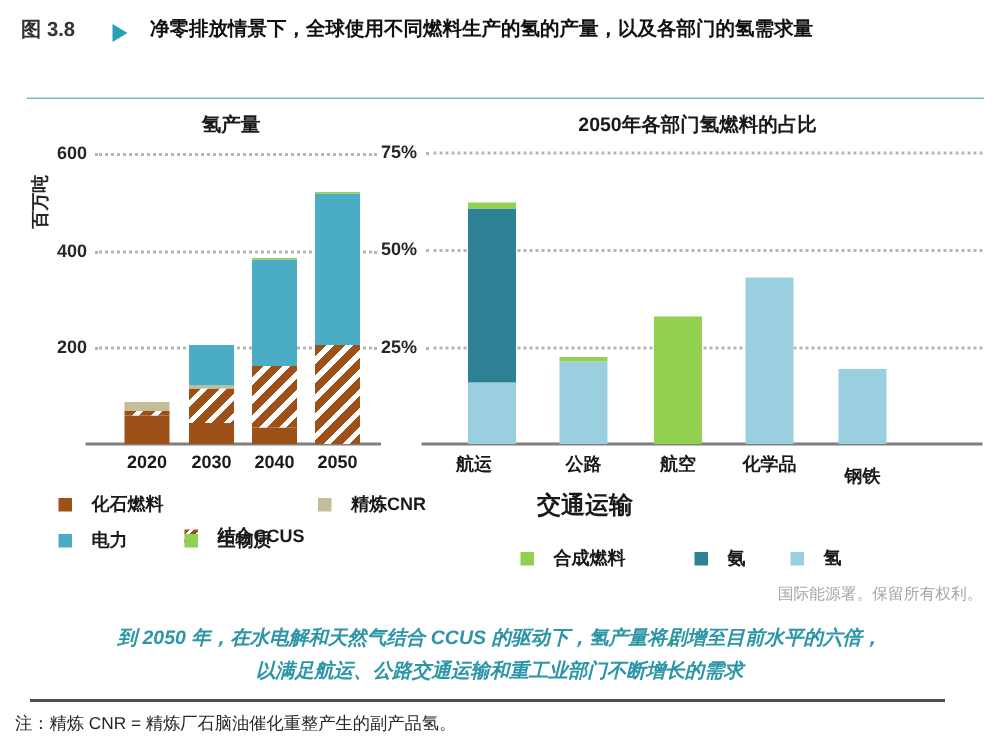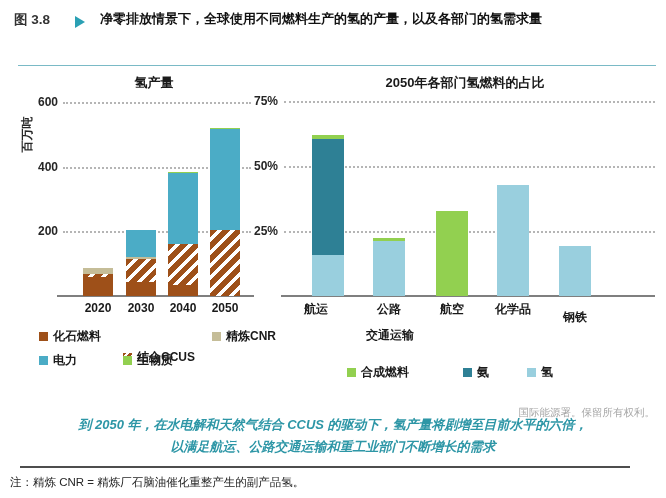--- a/index.html
+++ b/index.html
@@ -15,25 +15,25 @@
   .top-rule{position:absolute;left:18px;top:65px;width:638px;height:1px;background:#7ABAC6;}
   #charts{position:absolute;left:0;top:0;width:666px;height:498px;}
   .chart-title{position:absolute;font-size:13px;font-weight:700;color:#1a1a1a;text-align:center;}
   .y-axis-title{position:absolute;font-size:12px;font-weight:700;color:#262626;
     width:72px;text-align:center;transform:rotate(-90deg);}
   .gridline{position:absolute;height:0;border-top:2px dotted #B5B5B5;}
   .axis-line{position:absolute;height:2px;background:#7F7F7F;}
   .bar-seg{position:absolute;}
   .tick-label{position:absolute;font-size:12px;font-weight:700;color:#262626;text-align:right;}
   .cat-label{position:absolute;font-size:12px;font-weight:700;color:#1a1a1a;text-align:center;white-space:nowrap;}
-  .group-label{position:absolute;font-size:12px;font-weight:700;color:#1a1a1a;text-align:center;}
-  .legend-item{position:absolute;display:flex;align-items:center;}
+  .group-label{position:absolute;font-size:16px;font-weight:700;color:#1a1a1a;text-align:center;}
+  .legend-item{position:absolute;display:flex;align-items:center;gap:8px;}
   .legend-swatch{width:9px;height:9px;margin-right:5px;flex:0 0 9px;}
   .legend-label{font-size:12px;font-weight:700;color:#1a1a1a;white-space:nowrap;}
-  .source{position:absolute;right:11px;top:389px;font-size:10.5px;color:#A6A6A6;margin-top:17px;}
+  .source{position:absolute;right:11px;top:389px;font-size:10.5px;color:#A6A6A6;}
   .callout{position:absolute;left:0;width:666px;text-align:center;font-size:13px;font-weight:700;
     font-style:italic;color:#2D96A6;}
   .divider{position:absolute;left:20px;top:466px;width:610px;height:2px;background:#4D4D4D;}
   .note{position:absolute;left:10px;top:475px;font-size:11.5px;color:#262626;}
 </style>
 </head>
 <body>
 
 <div class="page">
   <span class="fig-label">图 3.8</span>

